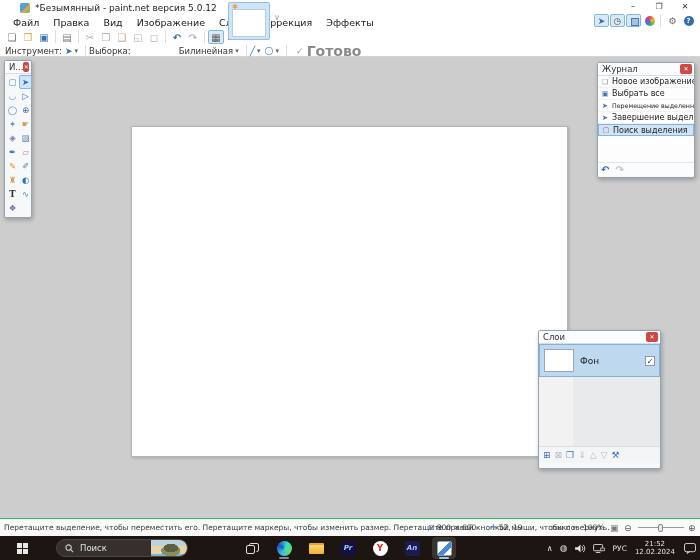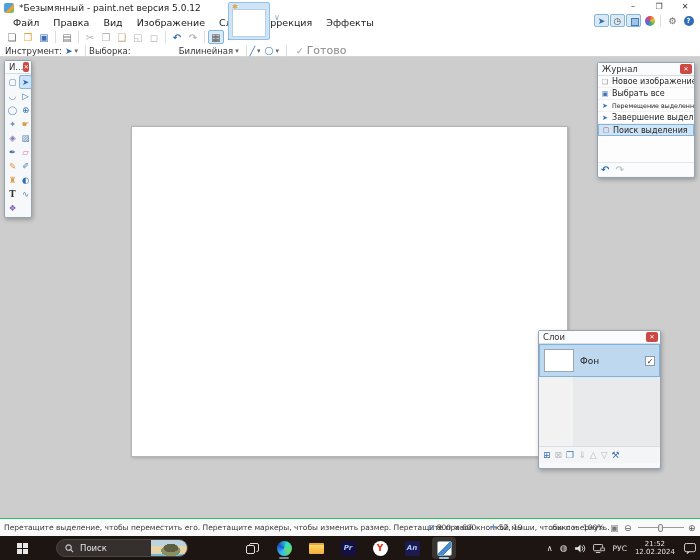--- a/index.html
+++ b/index.html
@@ -2,39 +2,39 @@
 <html style="--accent: #2e6db4; --selection-bg: #cfe5f7; --selection-border: #84b6dc; --taskbar-bg: #1d1512; --workspace-bg: #cdcdcd; --close-red: #cd4a44;"><head>
 <meta charset="utf-8">
 <style>
   * { margin:0; padding:0; box-sizing:border-box; }
   html,body { width:700px; height:560px; }
   body { font-family:"DejaVu Sans", sans-serif; font-size:10px; color:#1a1a1a; background:#cdcdcd; overflow:hidden; }
   .screen { position:relative; width:700px; height:560px; background:#cdcdcd; }
 
   
   .app { position:absolute; left:0; top:0; width:700px; height:536px; background:#fff; }
-  .titlebar { position:absolute; left:0; top:0; width:700px; height:16px; background:#fff; display:flex; align-items:center; padding-left:4px; }
+  .titlebar { position:absolute; left:0; top:0; width:700px; height:16px; background:#fff; display:flex; align-items:center; padding-left:20px; }
   .app-icon { width:10px; height:10px; border-radius:2px; background:linear-gradient(135deg,#4aa3e0 0 55%,#f0a030 55% 75%,#7ac060 75%); margin-right:5px; }
   .title-text { font-size:9px; color:#222; }
   .win-btns { position:absolute; right:2px; top:0; display:flex; }
   .win-btn { width:26px; height:13px; display:flex; align-items:center; justify-content:center; font-size:8px; color:#333; cursor:default; }
   .menubar { position:absolute; left:0; top:16px; width:700px; height:13px; background:#fff; display:flex; align-items:flex-start; padding-left:6px; }
   .menu-item { padding:1px 7px; font-size:9.5px; color:#1a1a1a; }
   .toolbar1 { position:absolute; left:0; top:29px; width:700px; height:16px; background:#fff; display:flex; align-items:center; padding-left:4px; }
   .tb-btn { width:16px; height:14px; display:flex; align-items:center; justify-content:center; font-size:10px; }
   .tb-sep { width:1px; height:12px; background:#ddd; margin:0 3px; }
   .pressed { background:#d9eaf7; border:1px solid #84b6dc; border-radius:2px; }
   .toolbar2 { position:absolute; left:0; top:45px; width:700px; height:12px; background:#fff; display:flex; align-items:center; padding-left:5px; border-bottom:1px solid #d4d4d4; }
   .opt-label { font-size:8.5px; color:#333; margin-right:3px; }
   .caret { font-size:7px; color:#666; margin:0 4px 0 2px; }
   .combo-val { font-size:8.5px; color:#333;padding-left:45px; }
   .glyph-blue { color:#2e6db4; }
   .finish { display:flex; align-items:center; margin-left:6px; }
   .finish .chk { color:#8aa08a; font-size:9px; margin-right:3px; }
-  .finish .lbl { color:#8a8a8a; font-size:11px; }
+  .finish .lbl { color:#8a8a8a; font-size:14px;font-weight:bold; }
 
   
   .img-tab { position:absolute; left:228px; top:2px; width:42px; height:38px; background:#cfe5f7; border:1px solid #8fc0e8; border-radius:2px; padding:3px; }
   .img-tab .thumb { width:100%; height:100%; background:#fff; border:1px solid #b9cede; margin-top:3px; height:28px; }
   .img-tab .star { position:absolute; left:3px; top:1px; color:#e8a33d; font-size:7px; line-height:7px; }
   .img-list-caret { position:absolute; left:274px; top:13px; font-size:8px; color:#8aa5bd; }
 
   
   .panel-toggles { position:absolute; right:4px; top:14px; display:flex; align-items:center; }
   .pt-btn { width:15px; height:13px; display:flex; align-items:center; justify-content:center; font-size:9px; margin-left:1px; }

